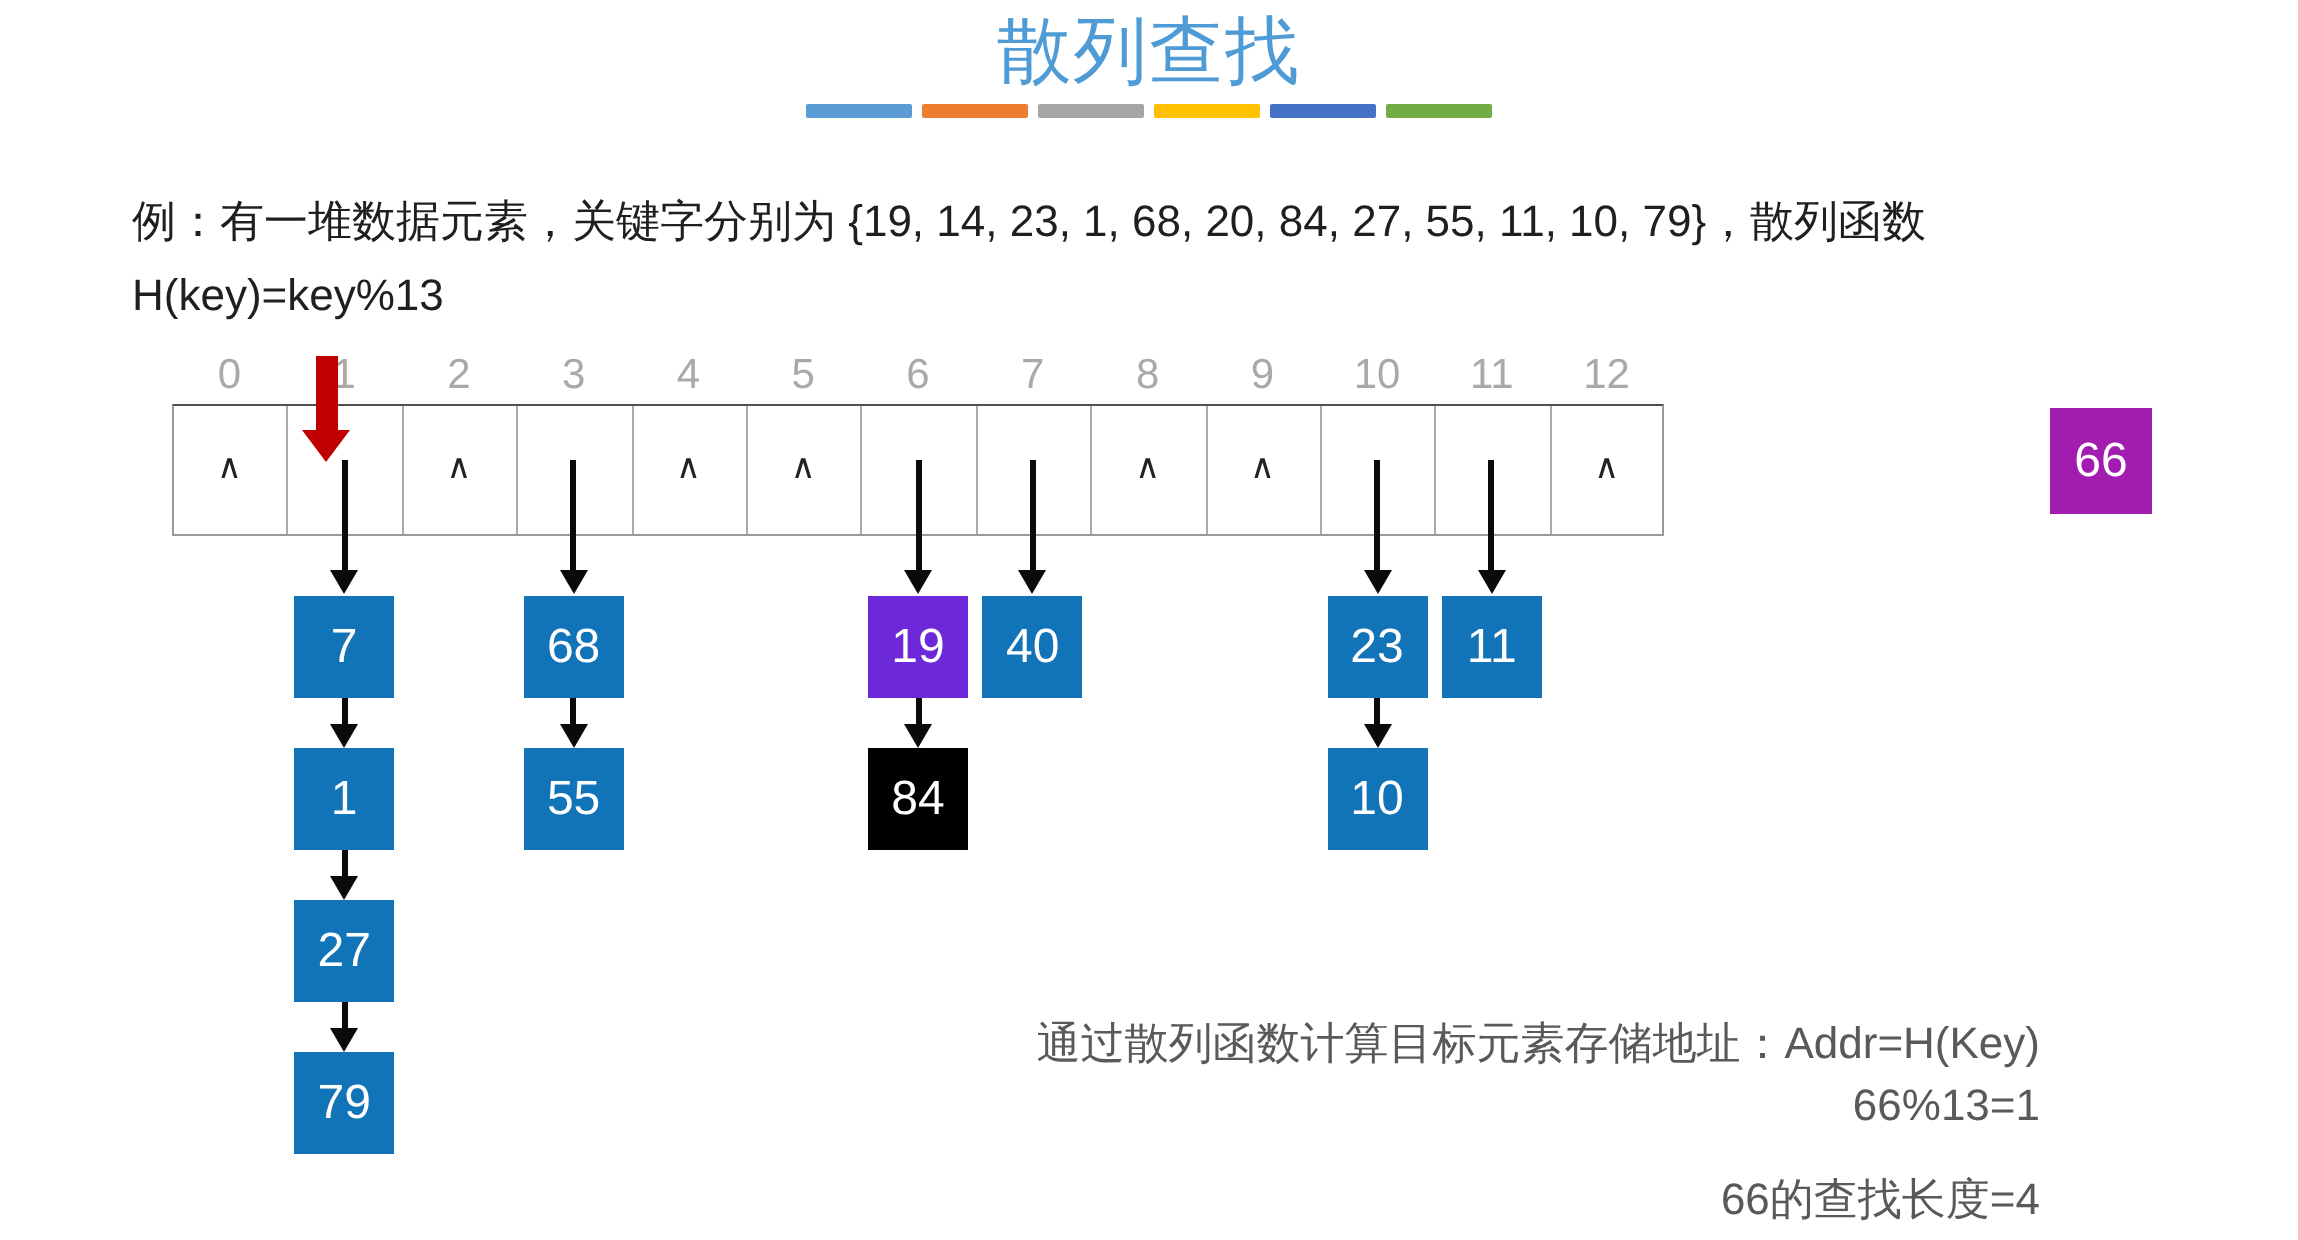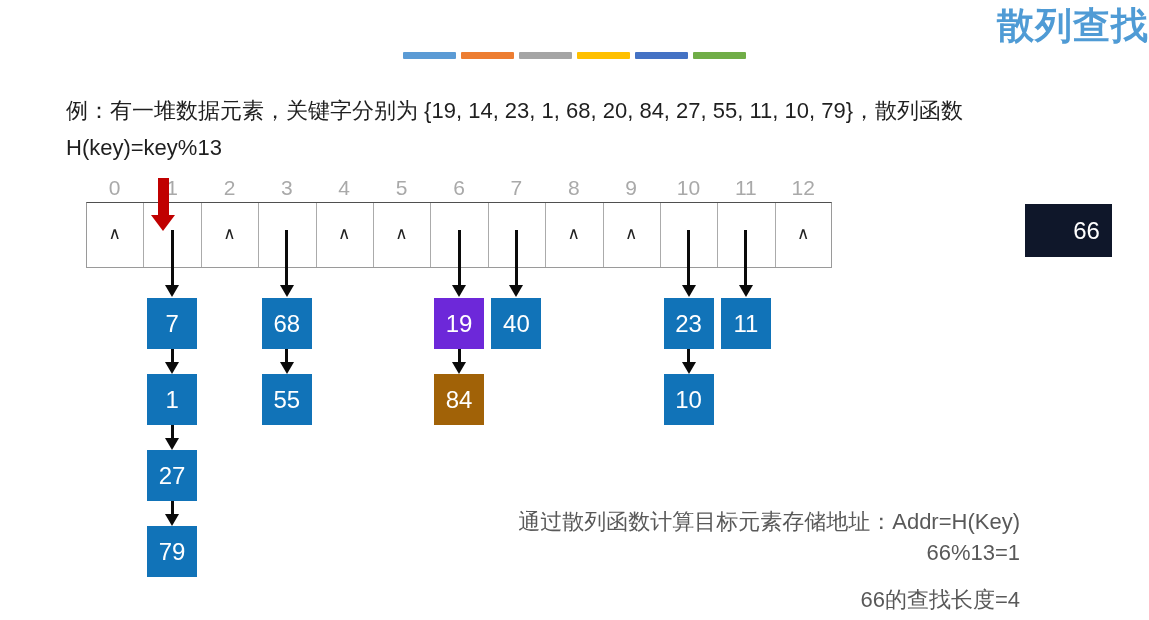--- a/index.html
+++ b/index.html
@@ -5,21 +5,21 @@
   html,body{margin:0;padding:0;}
   body{
     width:1149px;height:620px;position:relative;overflow:hidden;
     background:#ffffff;
     font-family:"Liberation Sans","DejaVu Sans",sans-serif;
   }
   #stage{position:absolute;left:0;top:0;width:1149px;height:620px;}
 
   .page-title{
     position:absolute;left:0;top:1px;width:1149px;
-    text-align:right;font-size:37px;font-weight:700;
+    text-align:center;font-size:37px;font-weight:400;
     color:#4F9BD5;letter-spacing:1px;
   }
   .bars{
     position:absolute;left:0;top:52px;width:1149px;
     display:flex;justify-content:center;gap:5px;
   }
   .bar{width:53px;height:7px;border-radius:1px;}
 
   .problem{
     position:absolute;left:66px;top:92px;width:1010px;
@@ -136,21 +136,21 @@
       <div class="ht-sep" style="left: 315.5px;"></div>
       <div class="ht-index" style="left: 315.5px; width: 57.4px;">4</div>
       <div class="ht-empty" style="left: 315.5px; width: 57.4px;">∧</div>
       <div class="ht-sep" style="left: 372.9px;"></div>
       <div class="ht-index" style="left: 372.9px; width: 57.4px;">5</div>
       <div class="ht-empty" style="left: 372.9px; width: 57.4px;">∧</div>
       <div class="ht-sep" style="left: 430.3px;"></div>
       <div class="ht-index" style="left: 430.3px; width: 57.4px;">6</div>
       <div class="varrow" style="left: 457.5px; top: 230px; height: 55px;"></div>
       <div class="node" style="left: 434px; top: 298px; background: #6d28d9;">19</div>
-      <div class="node" style="left: 434px; top: 374px; background: #a16207;">84</div>
+      <div class="node" style="left: 434px; top: 374px; background: #000000;">84</div>
       <div class="varrow" style="left: 457.5px; top: 349px; height: 13px;"></div>
       <div class="ht-sep" style="left: 487.7px;"></div>
       <div class="ht-index" style="left: 487.7px; width: 57.4px;">7</div>
       <div class="varrow" style="left: 514.9px; top: 230px; height: 55px;"></div>
       <div class="node" style="left: 491.4px; top: 298px; background: rgb(17, 115, 184);">40</div>
       <div class="ht-sep" style="left: 545.1px;"></div>
       <div class="ht-index" style="left: 545.1px; width: 57.4px;">8</div>
       <div class="ht-empty" style="left: 545.1px; width: 57.4px;">∧</div>
       <div class="ht-sep" style="left: 602.5px;"></div>
       <div class="ht-index" style="left: 602.5px; width: 57.4px;">9</div>
@@ -165,21 +165,21 @@
       <div class="ht-index" style="left: 717.2px; width: 57.4px;">11</div>
       <div class="varrow" style="left: 744.4px; top: 230px; height: 55px;"></div>
       <div class="node" style="left: 720.9px; top: 298px; background: rgb(17, 115, 184);">11</div>
       <div class="ht-sep" style="left: 774.6px;"></div>
       <div class="ht-index" style="left: 774.6px; width: 57.4px;">12</div>
       <div class="ht-empty" style="left: 774.6px; width: 57.4px;">∧</div>
       <div class="pointer-stem" style="left: 157.6px; top: 178px; height: 37px; background: rgb(192, 0, 0);"></div>
       <div class="pointer-head" style="left: 151.1px; top: 215px; border-top: 16px solid rgb(192, 0, 0);"></div>
     </div>
 
-  <div class="search-target-box" id="targetBox" style="background: #0f172a; padding-left: 36px;">66</div>
+  <div class="search-target-box" id="targetBox" style="background: #a21caf;">66</div>
 
   <div class="notes">
     <div class="note-line note-1">通过散列函数计算目标元素存储地址：Addr=H(Key)</div>
     <div class="note-line note-2">66%13=1</div>
     <div class="note-line note-3">66的查找长度=4</div>
   </div>
 
 
 </div>
 

